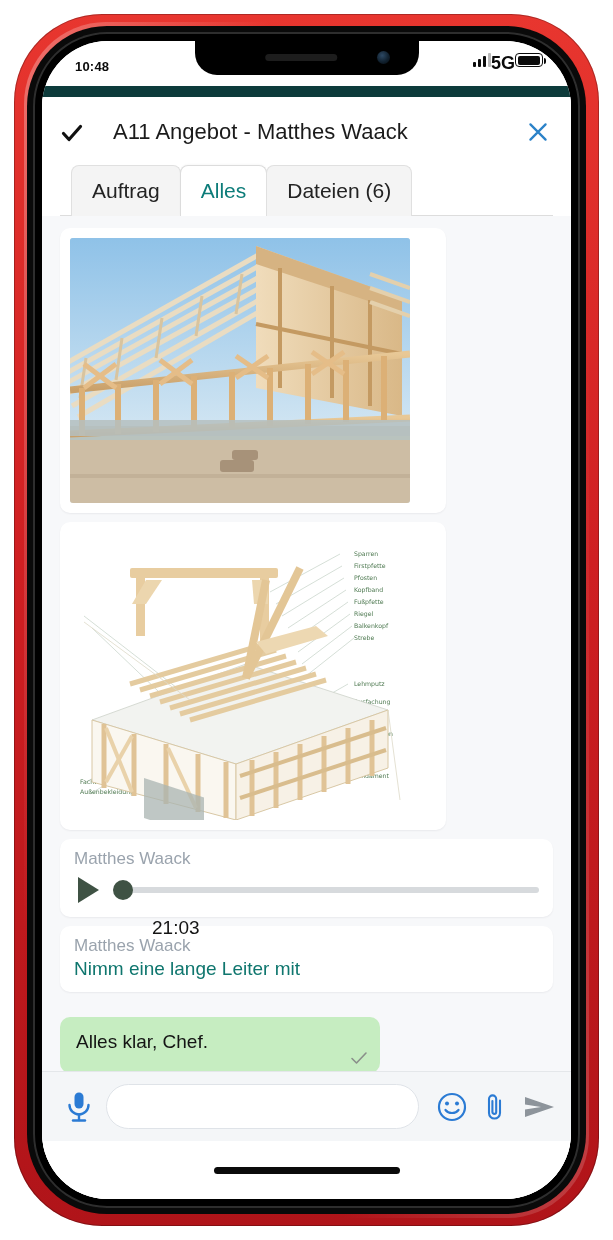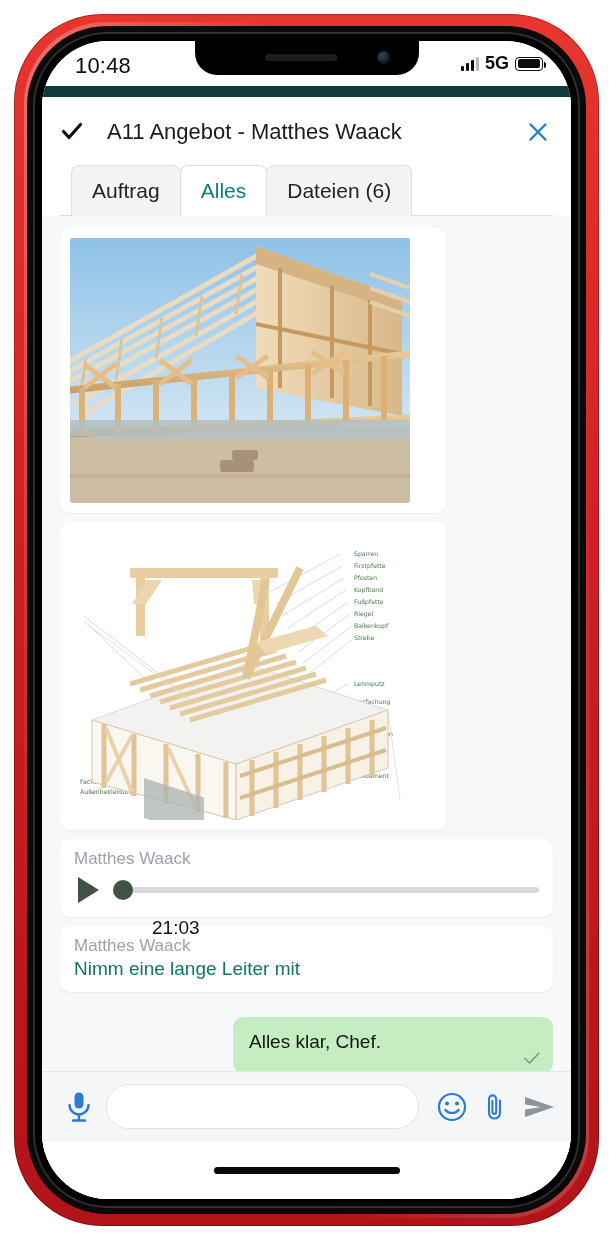--- a/index.html
+++ b/index.html
@@ -15,22 +15,22 @@
     background:linear-gradient(105deg,rgba(255,255,255,.30),rgba(255,255,255,0) 28%,rgba(255,255,255,0) 72%,rgba(255,255,255,.18));}
   .case-inner{position:absolute;left:27px;top:26px;width:559px;height:1188px;border-radius:80px;
     background:#0a0a0a;}
   .bezel{position:absolute;left:33px;top:32px;width:547px;height:1176px;border-radius:74px;background:#000000;
     box-shadow:inset 0 0 0 2px #2e2e2e;}
   .screen{position:absolute;left:42px;top:41px;width:529px;height:1158px;border-radius:66px;overflow:hidden;
     background:#ffffff;}
 
   
   .statusbar{position:relative;height:45px;background:#ffffff;}
-  .sb-time{position:absolute;left:33px;top:12px;font-size:22px;font-weight:normal;color:#0b0b0b;letter-spacing:.2px;}
-  .sb-right{position:absolute;right:28px;top:12px;display:flex;align-items:center;gap:6px;}
+  .sb-time{position:absolute;left:33px;top:18px;font-size:13px;font-weight:bold;color:#0b0b0b;letter-spacing:.2px;}
+  .sb-right{position:absolute;right:28px;top:12px;display:flex;}
   .sig{display:flex;align-items:flex-end;gap:2px;height:14px;}
   .sig i{display:block;width:3px;background:#0b0b0b;border-radius:1px;}
   .sig i:nth-child(1){height:5px;}
   .sig i:nth-child(2){height:8px;}
   .sig i:nth-child(3){height:11px;}
   .sig i:nth-child(4){height:14px;background:#b9b9b9;}
   .sb-net{font-size:18px;font-weight:bold;color:#0b0b0b;}
   .batt{position:relative;width:28px;height:14px;border:1.6px solid #0b0b0b;border-radius:4px;box-sizing:border-box;}
   .batt::after{content:"";position:absolute;right:-4px;top:4px;width:2px;height:6px;background:#0b0b0b;border-radius:0 2px 2px 0;}
   .batt span{position:absolute;left:1.5px;top:1.5px;bottom:1.5px;width:22px;background:#0b0b0b;border-radius:2px;display:block;}
@@ -41,21 +41,21 @@
     background:#1d1d1d;border-radius:4px;}
   .notch .cam{position:absolute;right:29px;top:10px;width:13px;height:13px;border-radius:50%;
     background:radial-gradient(circle at 40% 35%,#2d4964 0%,#11212f 55%,#050a0f 100%);}
 
   .teal-strip{height:11px;background:#0d3b3b;}
 
   
   .app{position:relative;height:1102px;background:#ffffff;display:flex;flex-direction:column;}
 
   .app-header{padding:22px 18px 0 18px;background:#ffffff;position:relative;}
-  .hdr-row{display:flex;align-items:flex-start;gap:23px;}
+  .hdr-row{display:flex;align-items:flex-end;gap:29px;}
   .check-icon{width:24px;height:24px;flex:none;display:block;}
   .hdr-title{font-size:22px;color:#1b1b1b;white-space:nowrap;}
   .close-btn{position:absolute;right:20px;top:22px;width:26px;height:26px;cursor:pointer;}
 
   .tabs{display:flex;align-items:flex-start;margin-top:20px;padding-left:11px;position:relative;}
   .tabs::after{content:"";position:absolute;left:0;right:0;bottom:0;height:1px;background:#dddddd;}
   .tab{position:relative;z-index:2;padding:13px 20px;font-size:21px;color:#232323;background:#f4f4f4;
     border:1px solid #e0e0e0;border-bottom:none;border-radius:8px 8px 0 0;margin-right:-1px;cursor:pointer;}
   .tab.active{background:#ffffff;color:#0c7c79;border-color:#dcdcdc;box-shadow:0 -1px 2px rgba(0,0,0,.03);}
 
@@ -81,21 +81,21 @@
   .voice-sender{font-size:17px;color:#9aa3ad;margin-bottom:8px;}
   .voice-row{display:flex;align-items:center;gap:16px;}
   .play-btn{width:0;height:0;border-left:21px solid #3f5244;border-top:13px solid transparent;
     border-bottom:13px solid transparent;cursor:pointer;flex:none;margin-left:4px;}
   .track{position:relative;flex:1;height:6px;background:#d7dadd;border-radius:3px;}
   .thumb{position:absolute;left:0;top:50%;transform:translate(-2px,-50%);width:20px;height:20px;
     border-radius:50%;background:#3f5244;cursor:pointer;}
   .voice-time{position:absolute;left:92px;bottom:-22px;font-size:19px;color:#141414;}
 
   
-  .out-wrap{display:flex;justify-content:flex-end;margin-top:16px;}
+  .out-wrap{display:flex;margin-top:16px;}
   .bubble.out{background:#c6edc1;border-radius:10px;padding:14px 16px 20px 16px;min-width:288px;position:relative;
     box-shadow:none;}
   .out-text{font-size:19px;color:#141414;}
   .tick{position:absolute;right:12px;bottom:8px;width:18px;height:14px;}
 
   
   .composer{background:#f4f6f8;border-top:1px solid #e4e7ea;display:flex;align-items:center;
     gap:0;padding:12px 16px;}
   .mic-icon{width:26px;height:32px;flex:none;margin:0 14px 0 8px;cursor:pointer;}
   .text-input{flex:1;height:45px;background:#ffffff;border:1px solid #dfe3e8;border-radius:24px;outline:none;

